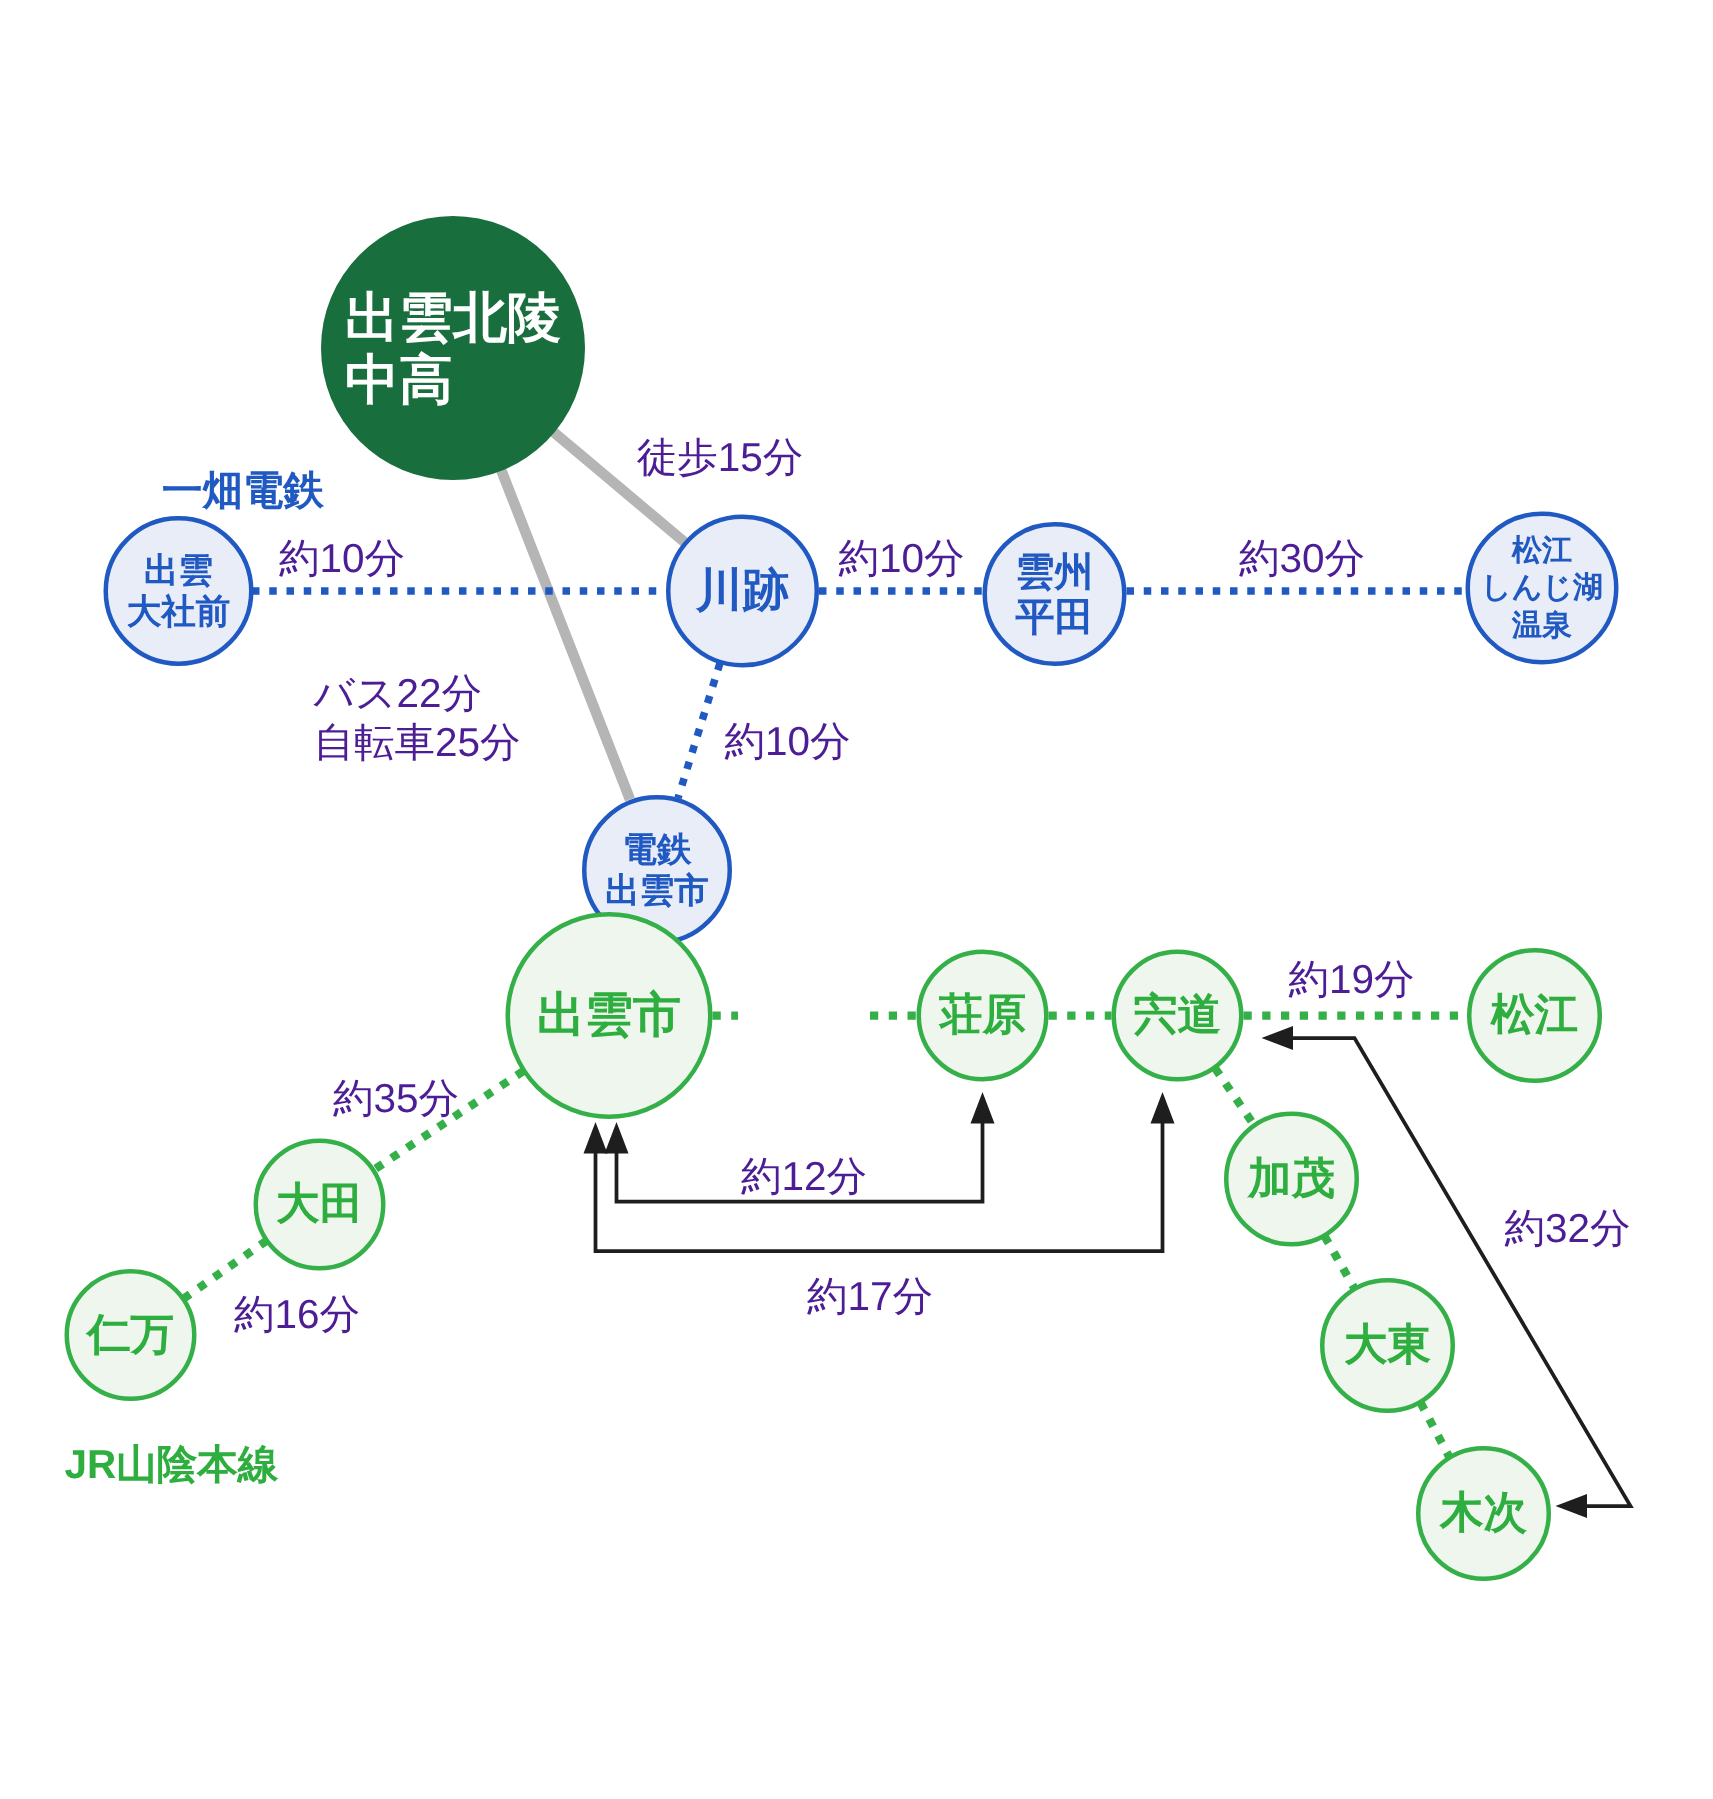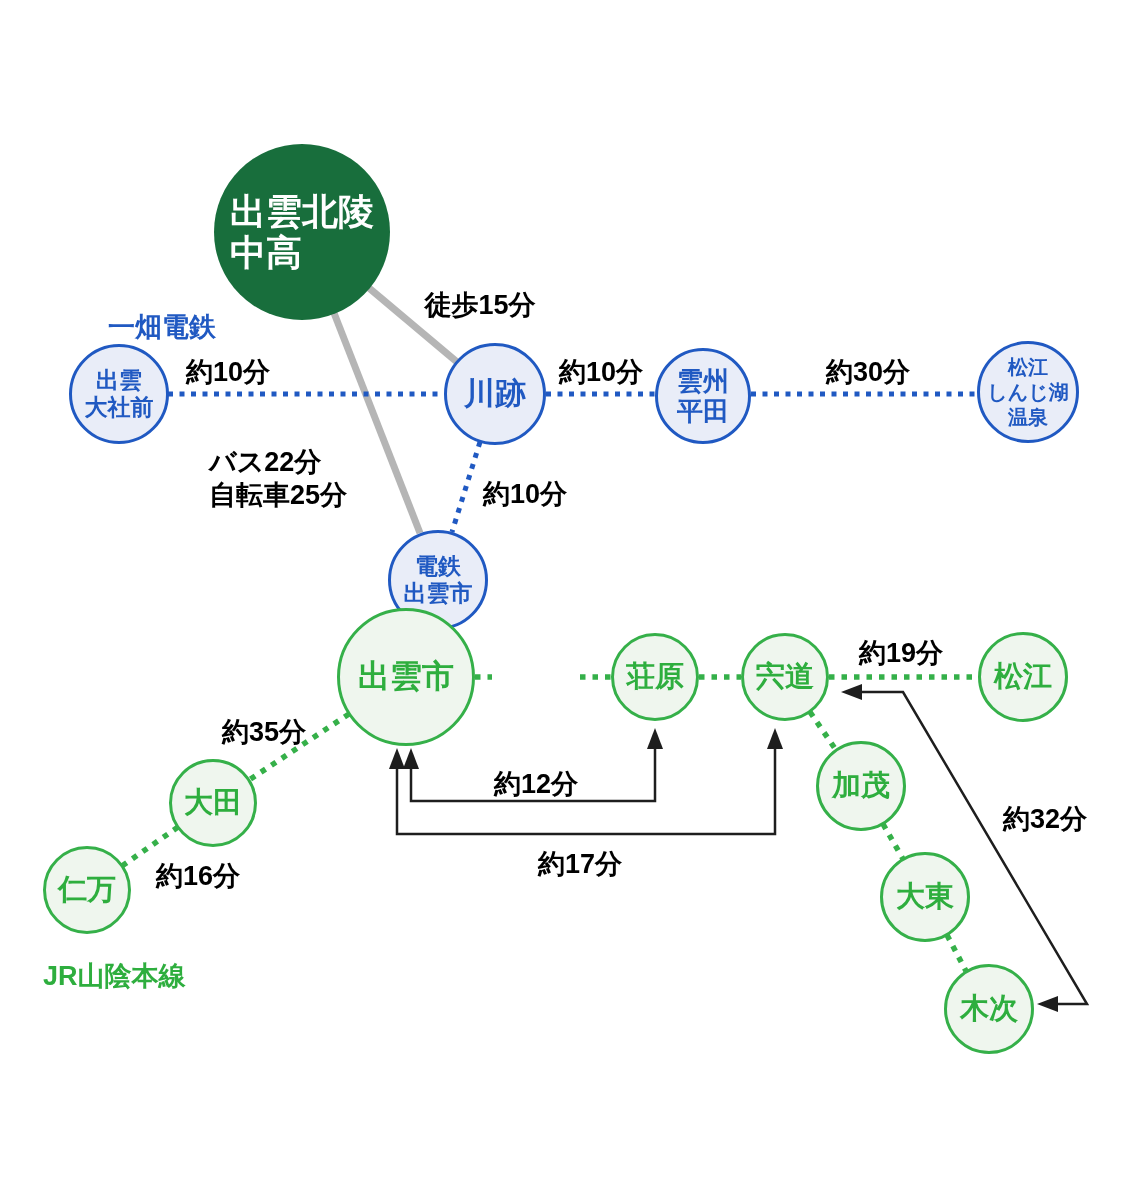--- a/index.html
+++ b/index.html
@@ -34,26 +34,26 @@
     color:#ffffff;
     display:flex; align-items:center; justify-content:center;
     text-align:left;
     font-size:36px; line-height:41px; font-weight:700;
     z-index:2;
   }
   .school span { display:block; }
 
   .lbl {
     position:absolute;
-    color:#000000;
+    color:#4c1d95;
     font-size:27px;
     line-height:30px;
     white-space:nowrap;
     z-index:4;
-    font-weight:700;
+    font-weight:400;
   }
   .lbl.centered { transform:translateX(-50%); }
   .lbl.blue-text  { color:#2059c2; font-weight:600; }
   .lbl.green-text { color:#2eae3e; font-weight:600; }
 
   #st-dentetsu-izumoshi { z-index:1; }
   #st-izumoshi { z-index:3; }
 </style>
 </head>
 <body>

